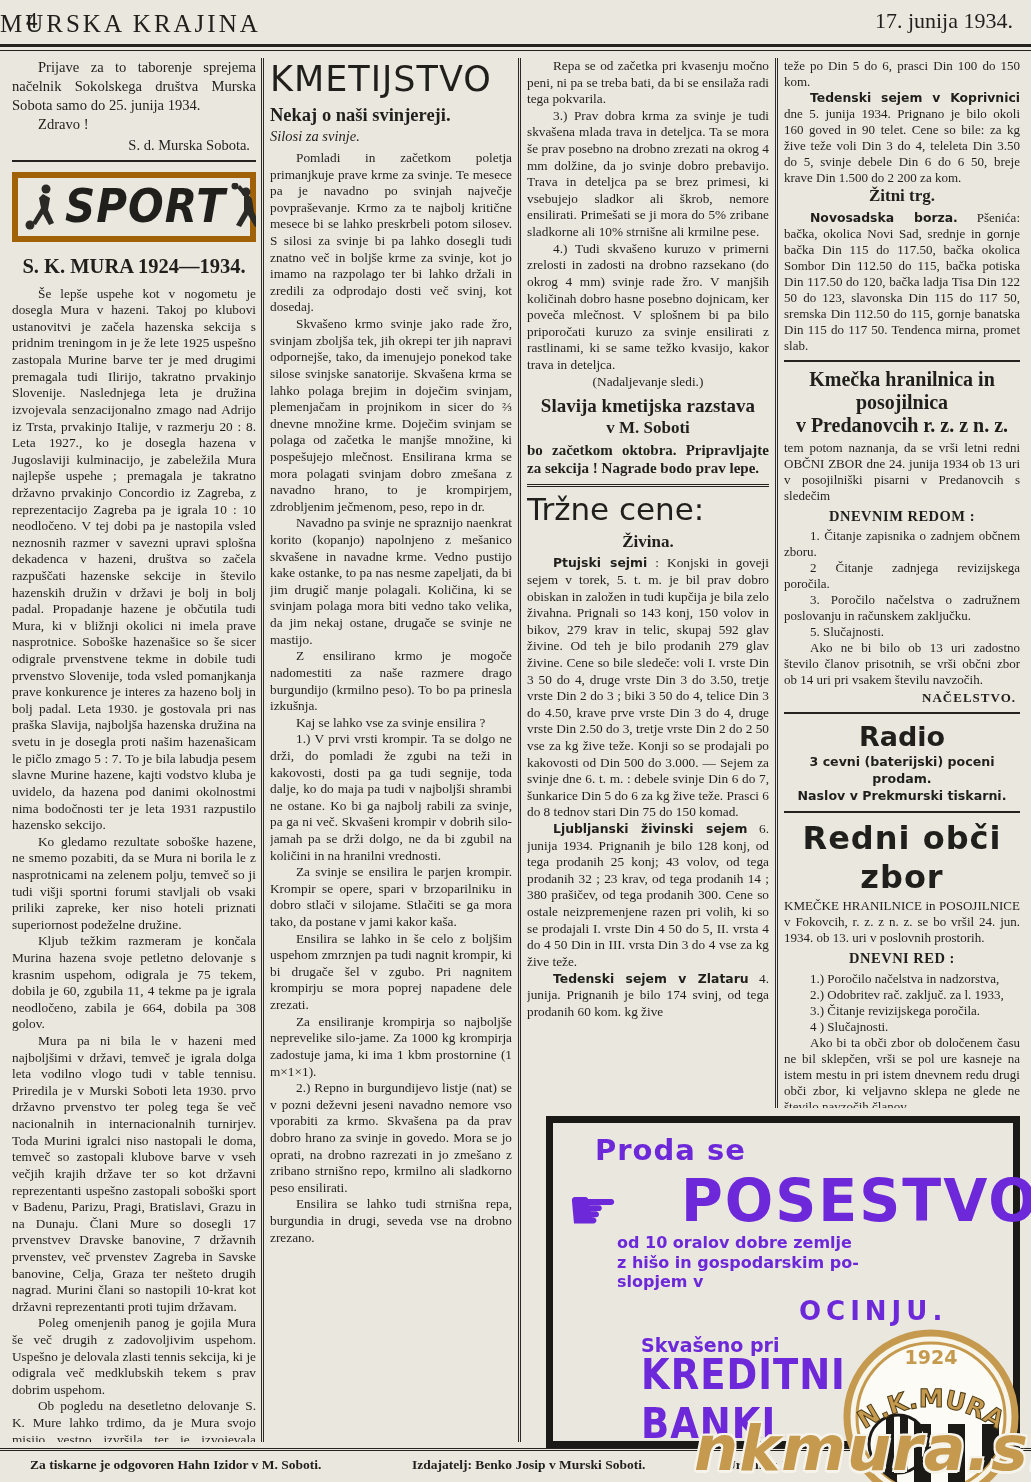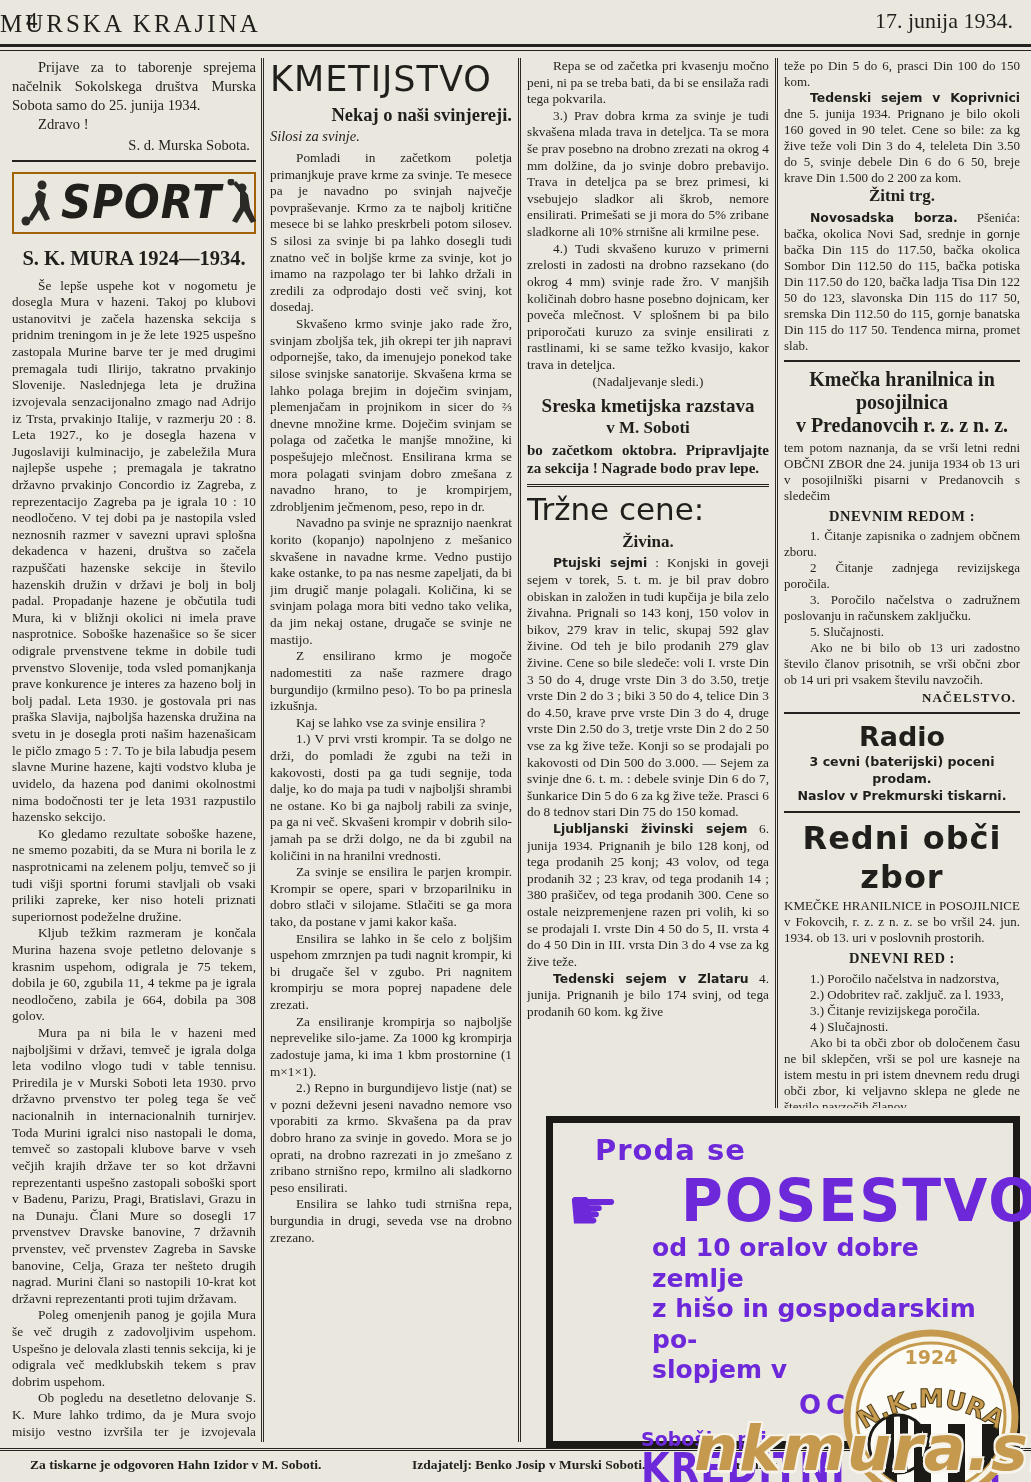--- a/index.html
+++ b/index.html
@@ -18,27 +18,27 @@
   #c3{left:527px;width:242px;height:1050px;}
   #c4{left:784px;width:236px;height:1050px;font-size:13px;line-height:1.23;}
   .vrule{position:absolute;width:0;border-left:3px double #2b2a26;}
   .p{margin:0;text-indent:26px;}
   .p0{margin:0;text-indent:0;}
   .lead{font-family:"DejaVu Sans","Liberation Sans",sans-serif;font-weight:bold;font-size:12.4px;}
   
   .zdravo{margin:0;text-indent:26px;}
   .sign{margin:2px 6px 4px 0;text-align:right;font-weight:normal;font-size:14.5px;}
   .colrule{border:0;border-top:2px solid #23221e;margin:6px 0;}
-  .sport-box{border:2px solid #a16207;height:58px;display:flex;align-items:center;justify-content:space-between;padding:0 5px;margin:10px 0 12px;}
+  .sport-box{border:6px solid #a16207;height:58px;display:flex;align-items:center;justify-content:space-between;padding:0 5px;margin:10px 0 12px;}
   .sport-word{font-family:"DejaVu Sans","Liberation Sans",sans-serif;font-weight:bold;font-style:italic;font-size:42px;letter-spacing:1px;transform:scaleY(1.08);}
   .mura-h{margin:0 0 6px;text-align:center;font-weight:bold;font-size:20.5px;}
   .notice-big{font-size:14.6px;line-height:1.3;}
   
   .kmet{margin:0 0 2px;font-family:"DejaVu Sans","Liberation Sans",sans-serif;font-weight:400;font-size:35px;letter-spacing:1px;}
-  .svj-t{margin:0;text-align:right;font-weight:bold;font-size:18.5px;}
+  .svj-t{margin:0;text-align:left;font-weight:bold;font-size:18.5px;}
   .svj-s{margin:0 0 5px;text-align:left;font-style:italic;font-size:14.5px;}
   
   .centerline{margin:0;text-align:center;text-indent:0;}
   .razstava{margin:5px 0 1px;text-align:center;font-weight:bold;font-size:19px;line-height:1.12;}
   .razstava2{margin:0 0 2px;text-align:center;font-weight:bold;font-size:17px;}
   .bold-note{margin:0;font-weight:bold;font-size:15px;line-height:1.22;text-indent:0;}
   .dblrule{border:0;border-top:3px double #23221e;margin:7px 0 3px;}
   .trzne{margin:0 0 2px;font-family:"DejaVu Sans","Liberation Sans",sans-serif;font-weight:400;font-size:31px;}
   .subsec{margin:0 0 3px;text-align:center;font-weight:bold;font-size:17px;}
   
@@ -48,21 +48,21 @@
   .radio-t{margin:2px 0 0;text-align:center;font-family:"DejaVu Sans","Liberation Sans",sans-serif;font-weight:bold;font-size:27px;}
   .radio-x{margin:1px 0;text-align:center;font-family:"DejaVu Sans","Liberation Sans",sans-serif;font-weight:bold;font-size:12.6px;line-height:1.3;}
   .redni{margin:3px 0 1px;text-align:center;font-family:"DejaVu Sans","Liberation Sans",sans-serif;font-weight:bold;font-size:32px;letter-spacing:1px;}
   .hr2{border:0;border-top:2px solid #23221e;margin:6px 0;}
   
   .ad{position:absolute;left:546px;top:1116px;width:460px;height:318px;border:7px solid #1b1a17;z-index:5;
       font-family:"DejaVu Sans","Liberation Sans",sans-serif;font-weight:bold;color:#6d28d9;}
   .ad-intro{margin:10px 0 0 42px;font-size:29px;letter-spacing:1px;}
   .ad-hand{position:absolute;left:14px;top:58px;font-size:58px;line-height:1;}
   .ad-title{margin:0 0 0 128px;font-size:57px;letter-spacing:2px;transform:scaleY(1.04);}
-  .ad-l{margin:0 0 0 99px;font-size:25px;line-height:1.22;}
+  .ad-l{margin:0 0 0 64px;font-size:16px;line-height:1.22;}
   .ad-place{margin:4px 0 0 246px;font-size:26px;letter-spacing:5px;}
   .ad-ask{margin:8px 0 0 88px;font-size:19px;}
   .ad-bank{margin:0 0 0 88px;font-size:37px;letter-spacing:1px;transform:scaleY(1.15);}
   .ad-bank .dd{float:right;margin-right:10px;}
   
   .badge{position:absolute;left:842px;top:1328px;z-index:8;}
   .wm{position:absolute;left:694px;top:1412px;z-index:9;font-family:"DejaVu Sans","Liberation Sans",sans-serif;
       font-weight:bold;font-style:italic;font-size:62px;color:#c59a4e;letter-spacing:1px;
       text-shadow:2px 2px 0 #f6f3ea,-2px -2px 0 #f6f3ea,2px -2px 0 #f6f3ea,-2px 2px 0 #f6f3ea,0 3px 0 #f6f3ea;}
   
@@ -133,21 +133,21 @@
     <p class="p">Za ensiliranje krompirja so najboljše neprevelike silo-jame. Za 1000 kg krompirja zadostuje jama, ki ima 1 kbm prostornine (1 m×1×1).</p>
     <p class="p">2.) Repno in burgundijevo listje (nat) se v pozni deževni jeseni navadno nemore vso vporabiti za krmo. Skvašena pa da prav dobro hrano za svinje in govedo. Mora se jo oprati, na drobno razrezati in jo zmešano z zribano strnišno repo, krmilno ali sladkorno peso ensilirati.</p>
     <p class="p">Ensilira se lahko tudi strnišna repa, burgundia in drugi, seveda vse na drobno zrezano.</p>
   </div>
 
   <div class="col" id="c3">
     <p class="p">Repa se od začetka pri kvasenju močno peni, ni pa se treba bati, da bi se ensilaža radi tega pokvarila.</p>
     <p class="p">3.) Prav dobra krma za svinje je tudi skvašena mlada trava in deteljca. Ta se mora še prav posebno na drobno zrezati na okrog 4 mm dolžine, da jo svinje dobro prebavijo. Trava in deteljca pa se brez primesi, ki vsebujejo sladkor ali škrob, nemore ensilirati. Primešati se ji mora do 5% zribane sladkorne ali 10% strnišne ali krmilne pese.</p>
     <p class="p">4.) Tudi skvašeno kuruzo v primerni zrelosti in zadosti na drobno razsekano (do okrog 4 mm) svinje rade žro. V manjših količinah dobro hasne posebno dojnicam, ker poveča mlečnost. V splošnem bi pa bilo priporočati kuruzo za svinje ensilirati z rastlinami, ki se same težko kvasijo, kakor trava in deteljca.</p>
     <p class="centerline">(Nadaljevanje sledi.)</p>
-    <h3 class="razstava">Sreska kmetijska razstava</h3>
+    <h3 class="razstava">Slavija kmetijska razstava</h3>
     <h3 class="razstava2">v M. Soboti</h3>
     <p class="bold-note">bo začetkom oktobra. Pripravljajte za sekcija ! Nagrade bodo prav lepe.</p>
     <hr class="dblrule">
     <h2 class="trzne">Tržne cene:</h2>
     <h4 class="subsec">Živina.</h4>
     <p class="p"><span class="lead">Ptujski sejmi</span><span> :  Konjski in goveji sejem v torek, 5. t. m. je bil prav dobro obiskan in založen in tudi kupčija je bila zelo živahna. Prignali so 143 konj, 150 volov in bikov, 279 krav in telic, skupaj 592 glav živine. Od teh je bilo prodanih 279 glav živine. Cene so bile sledeče: voli I. vrste Din 3 50 do 4, druge vrste Din 3 do 3.50, tretje vrste Din 2 do 3 ; biki 3 50 do 4, telice Din 3 do 4.50, krave prve vrste Din 3 do 4, druge vrste Din 2.50 do 3, tretje vrste Din 2 do 2 50 vse za kg žive teže. Konji so se prodajali po kakovosti od Din 500 do 3.000. — Sejem za svinje dne 6. t. m. :  debele svinje Din 6 do 7, šunkarice Din 5 do 6 za kg žive teže. Prasci 6 do 8 tednov stari Din 75 do 150 komad.</span></p>
     <p class="p"><span class="lead">Ljubljanski živinski sejem</span><span> 6. junija 1934. Prignanih je bilo 128 konj, od tega prodanih 25 konj; 43 volov, od tega prodanih 32 ; 23 krav, od tega prodanih 14 ;  380 prašičev, od tega prodanih 300. Cene so ostale neizpremenjene razen pri volih, ki so se prodajali I. vrste Din 4 50 do 5, II. vrsta 4 do 4 50 Din in III. vrsta Din 3 do 4 vse za kg žive teže.</span></p>
     <p class="p"><span class="lead">Tedenski sejem v Zlataru</span><span> 4. junija. Prignanih je bilo 174 svinj, od tega prodanih 60 kom. kg žive</span></p>
   </div>
 
@@ -183,21 +183,21 @@
   </div>
 
   <div class="ad">
     <div class="ad-intro">Proda se</div>
     <div class="ad-hand">☛</div>
     <div class="ad-title">POSESTVO</div>
     <div class="ad-l">od 10 oralov dobre zemlje</div>
     <div class="ad-l">z hišo in gospodarskim po-</div>
     <div class="ad-l">slopjem v</div>
     <div class="ad-place">OCINJU.</div>
-    <div class="ad-ask">Soboške pri</div>
+    <div class="ad-ask">Skvašeno pri</div>
     <div class="ad-bank"><span class="dd">D.</span><span>KREDITNI BANKI</span></div>
 
   </div>
 
   <svg class="badge" width="178" height="178" viewBox="0 0 178 178">
     <defs>
       <clipPath id="bclip">
           <circle cx="89" cy="89" r="74"></circle>
         </clipPath>
       <clipPath id="ballclip">

